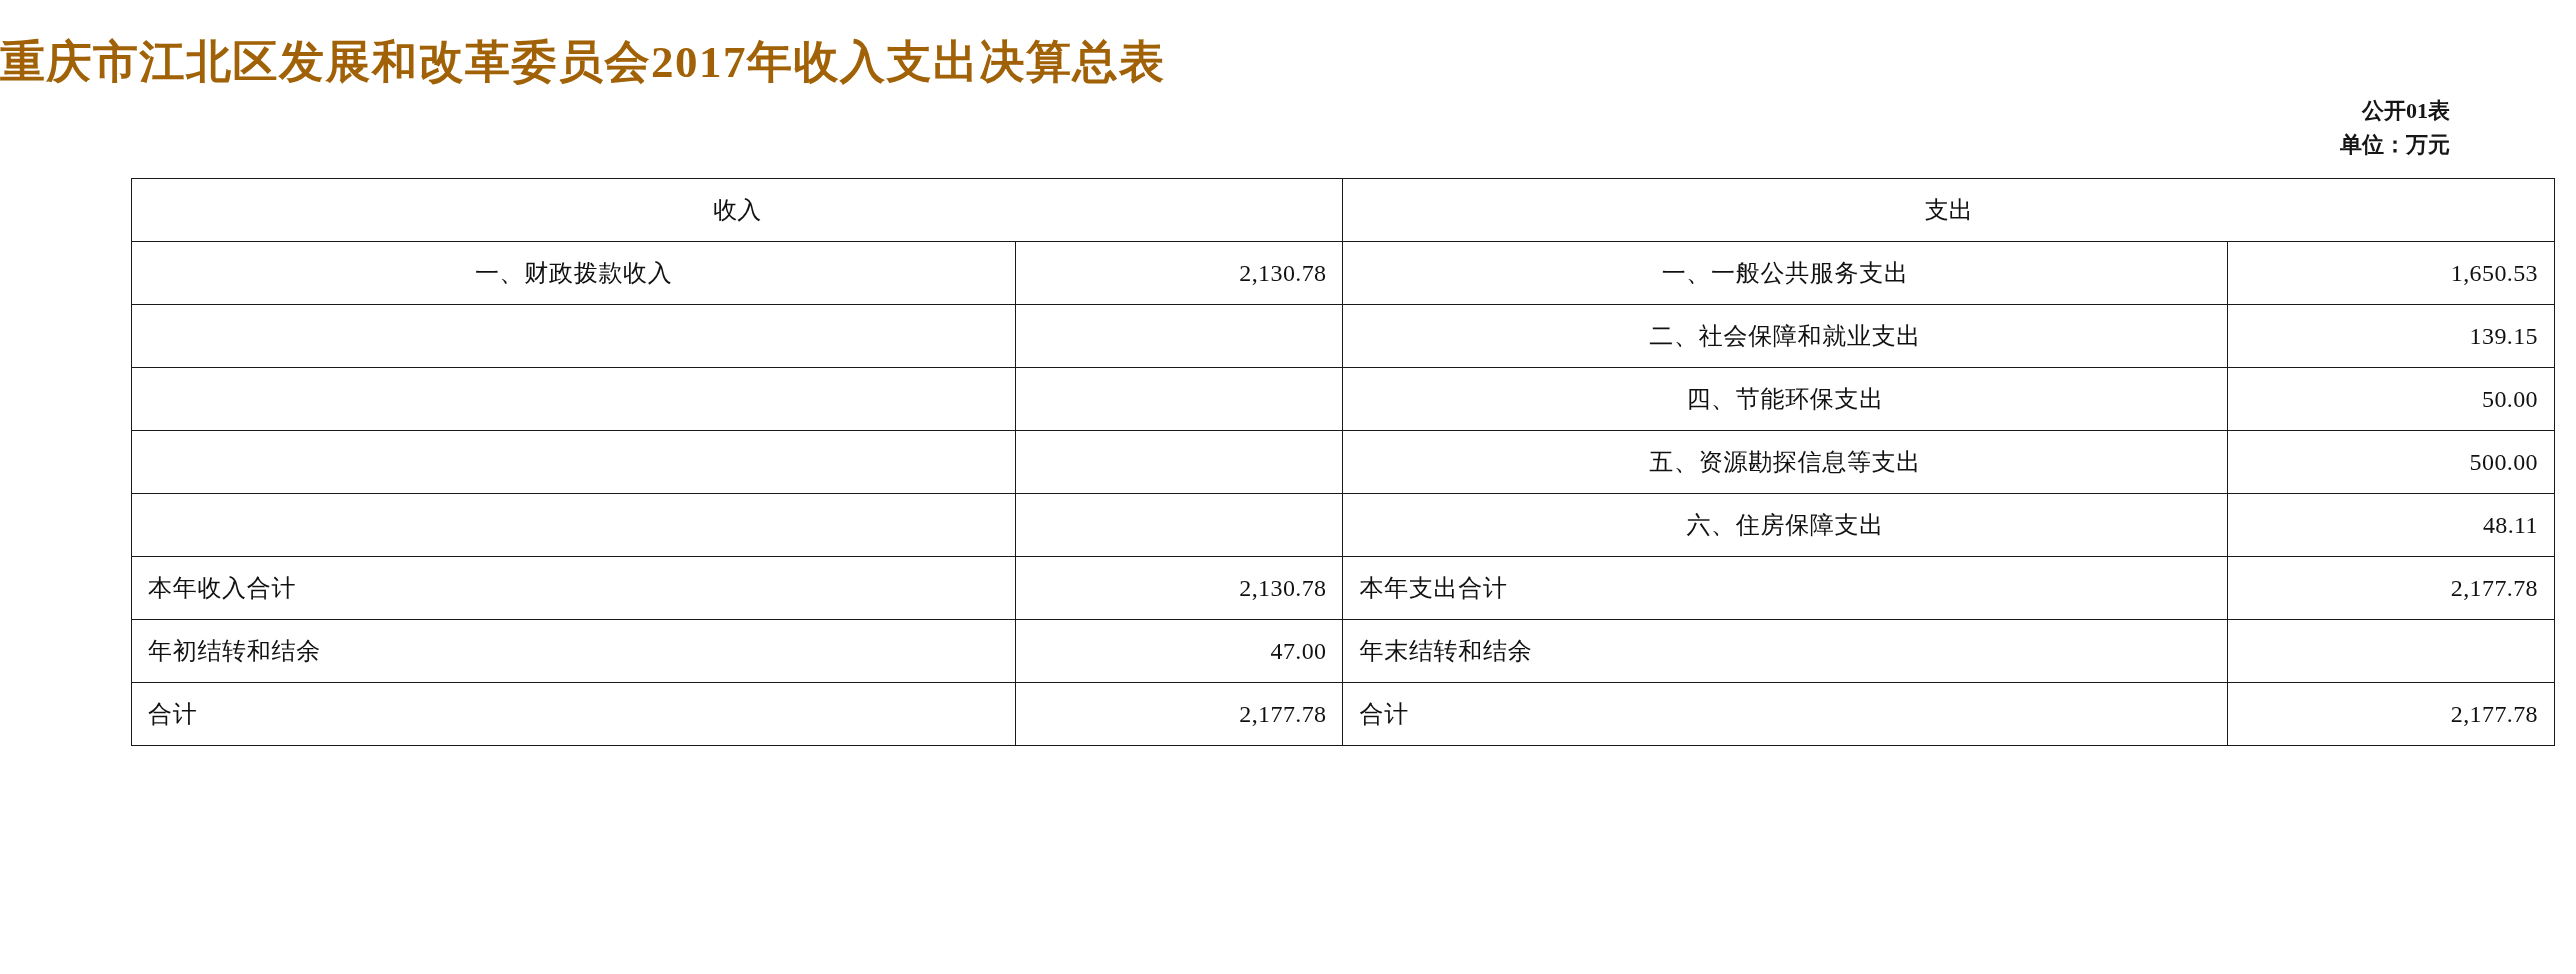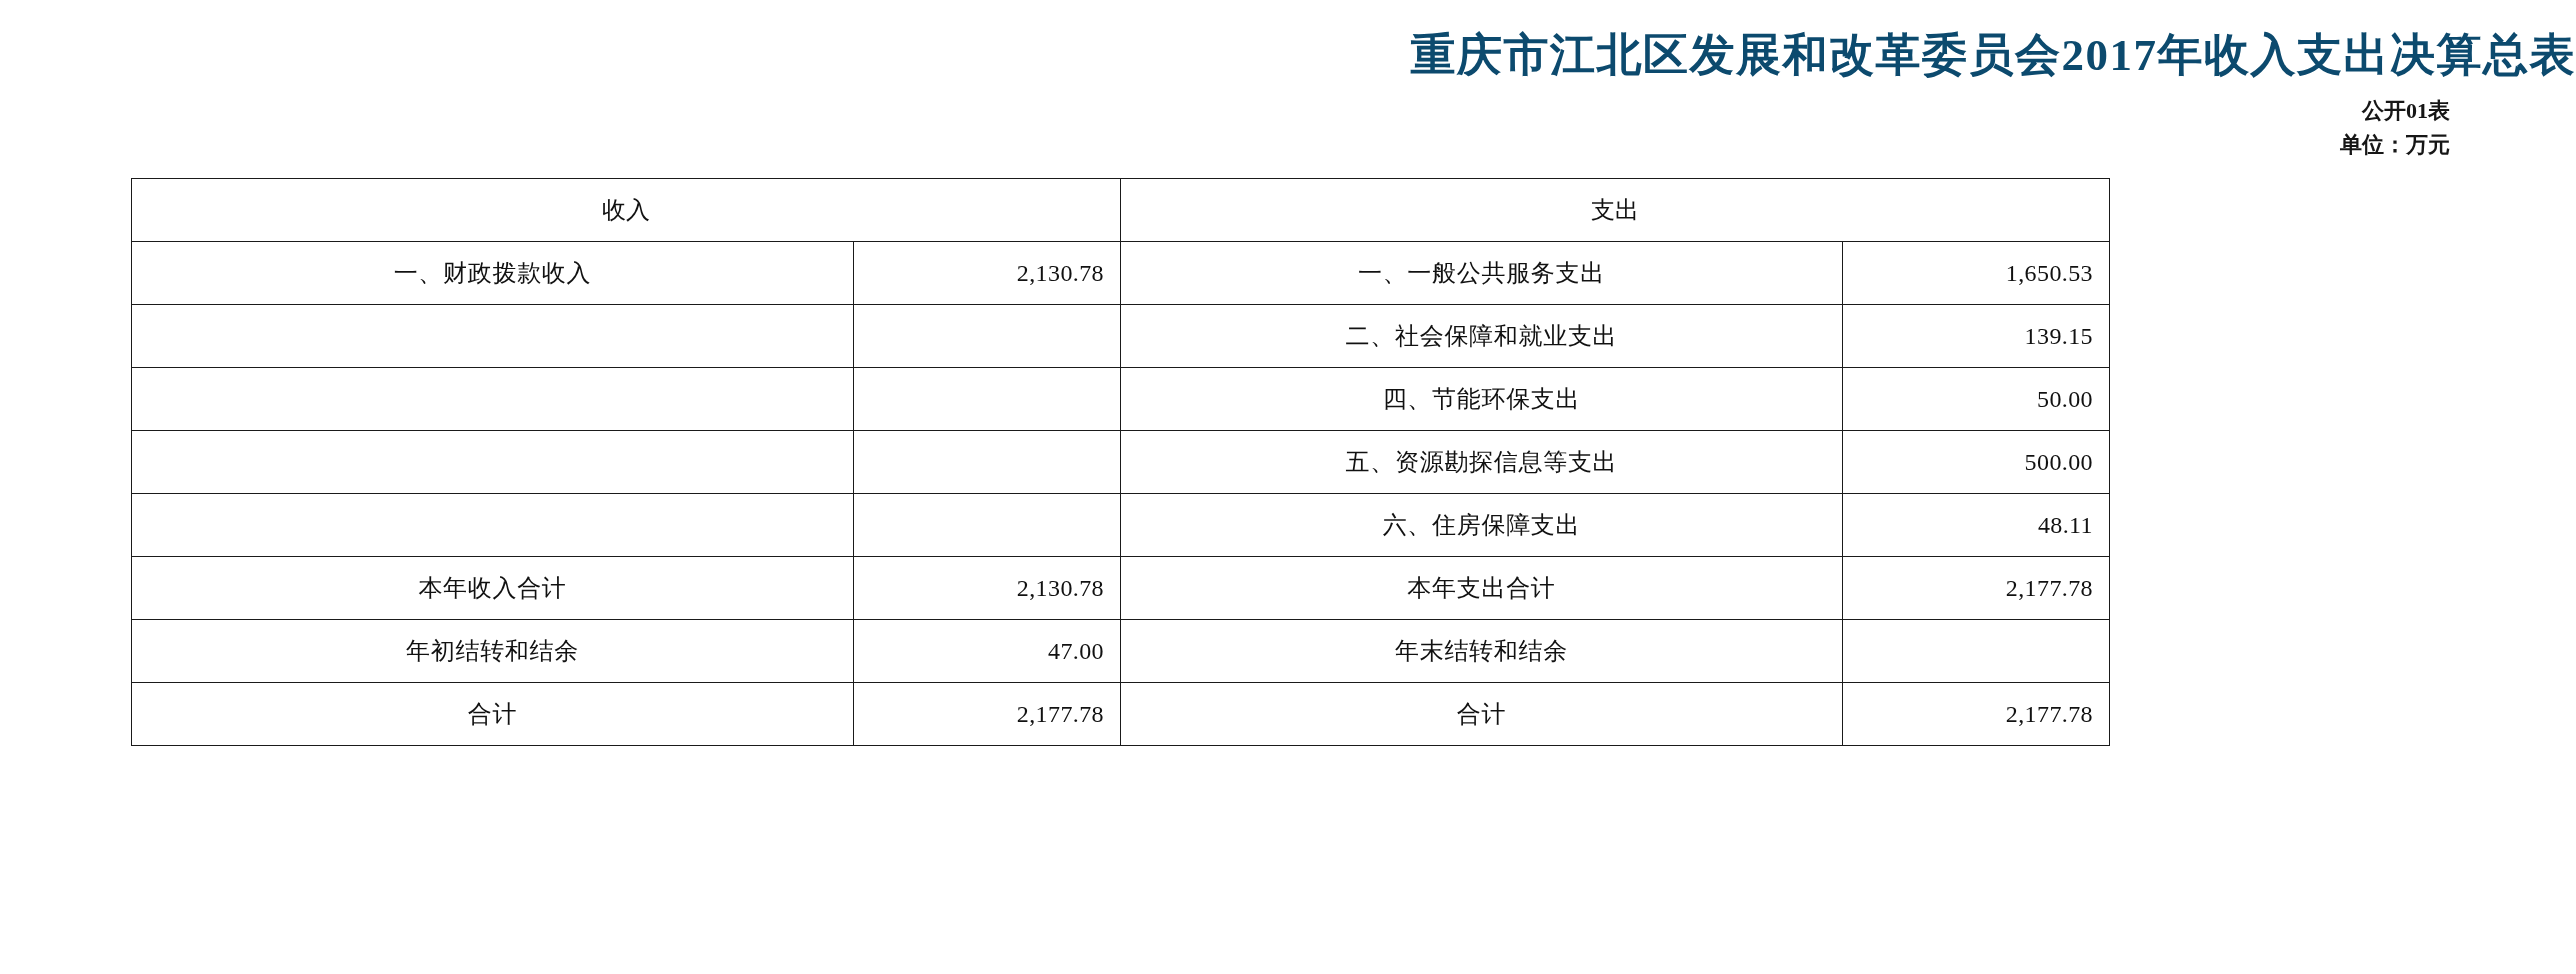--- a/index.html
+++ b/index.html
@@ -15,46 +15,46 @@
     position: relative;
     overflow: hidden;
   }
   .page {
     position: relative;
     width: 2576px;
     height: 974px;
     box-sizing: border-box;
   }
   .doc-title {
-    text-align: right;
+    text-align: left;
     font-family: "Liberation Serif", "DejaVu Serif", serif;
     font-weight: bold;
     font-size: 45px;
     letter-spacing: 1.5px;
-    padding-top: 25px;
-    color: #0c4a6e;
+    padding-top: 32px;
+    color: #a16207;
   }
   .meta-block {
     position: absolute;
     right: 126px;
     top: 94px;
     text-align: right;
     font-size: 22px;
     line-height: 1.55;
     color: #161616;
   }
   .meta-line {
     white-space: nowrap;
     font-weight: bold;
   }
   .table-wrap {
     position: absolute;
     left: 131px;
     top: 178px;
-    width: 1979px;
+    width: 2424px;
   }
   table.budget {
     border-collapse: collapse;
     width: 100%;
     table-layout: fixed;
     background: #fff;
   }
   table.budget td, table.budget th {
     border: 1.5px solid #1a1a1a;
     height: 63px;
@@ -74,21 +74,21 @@
   }
   .sub-head {
     text-align: center;
     font-size: 26px;
   }
   .cell-left {
     text-align: center;
     letter-spacing: 0.7px;
   }
   .cell-center {
-    text-align: center;
+    text-align: left;
     letter-spacing: 0.7px;
   }
   .cell-right {
     text-align: right;
     font-family: "Liberation Serif", "DejaVu Serif", serif;
     letter-spacing: 0.4px;
   }
 </style>
 </head>
 <body>

